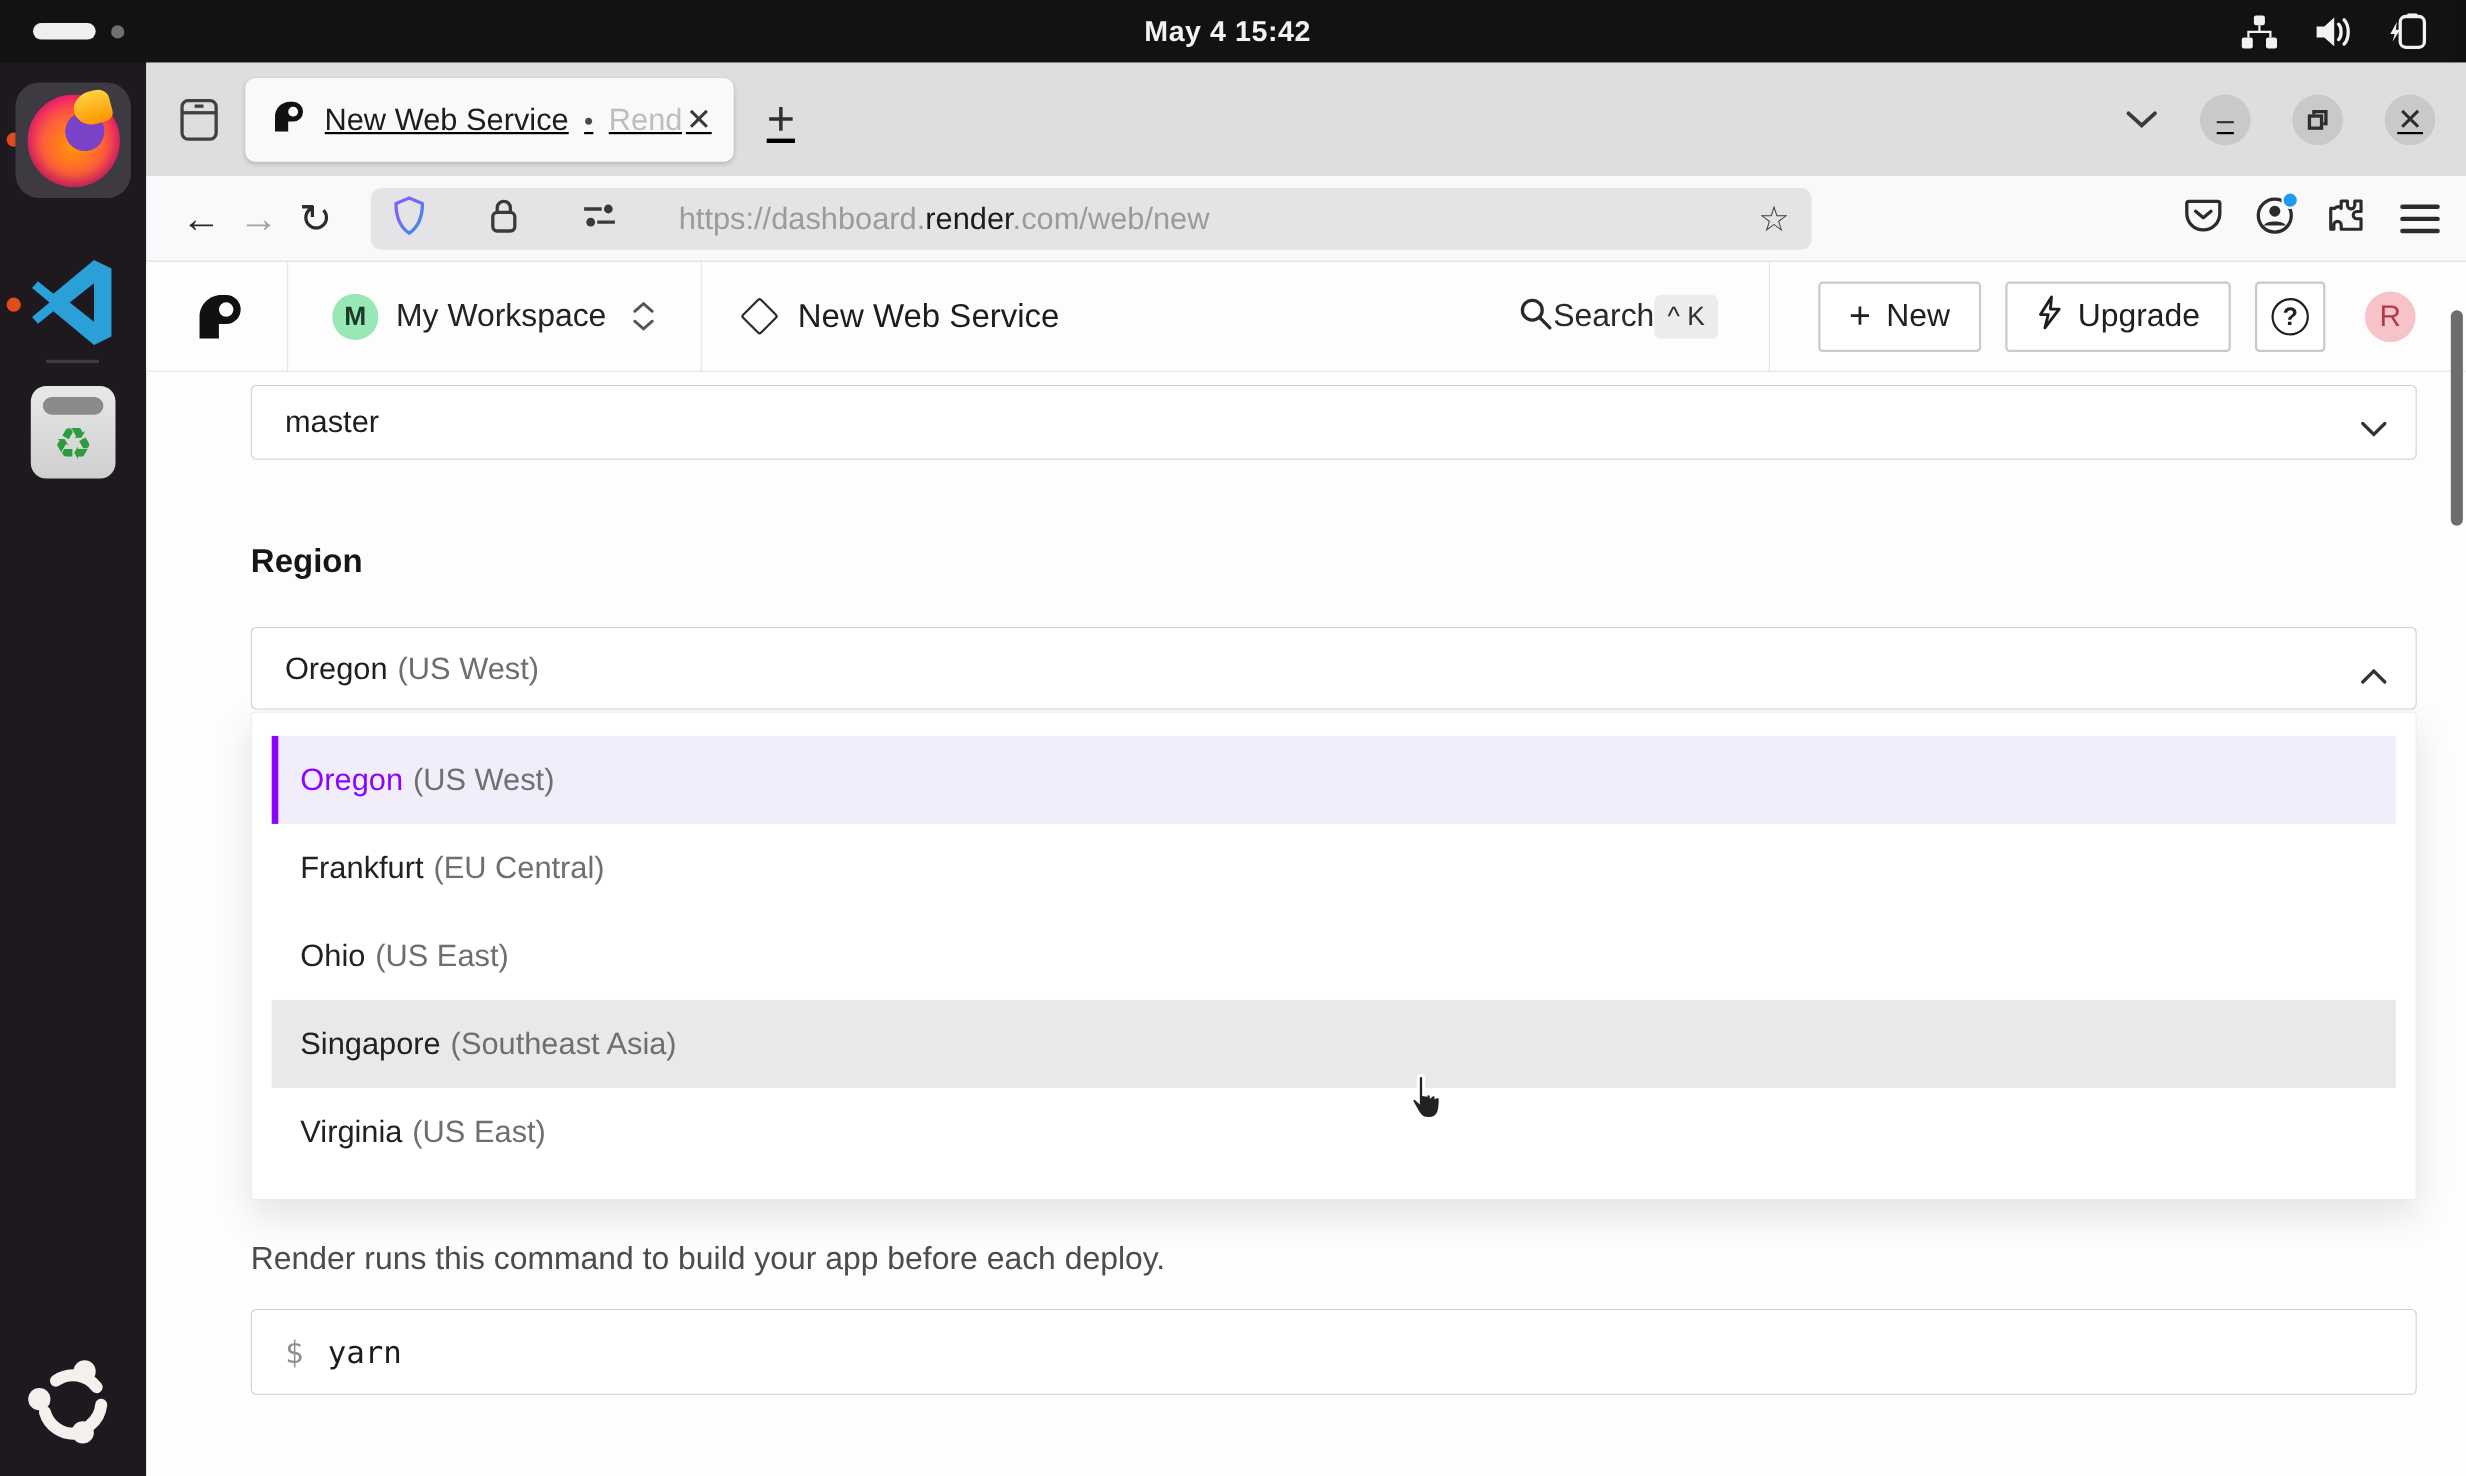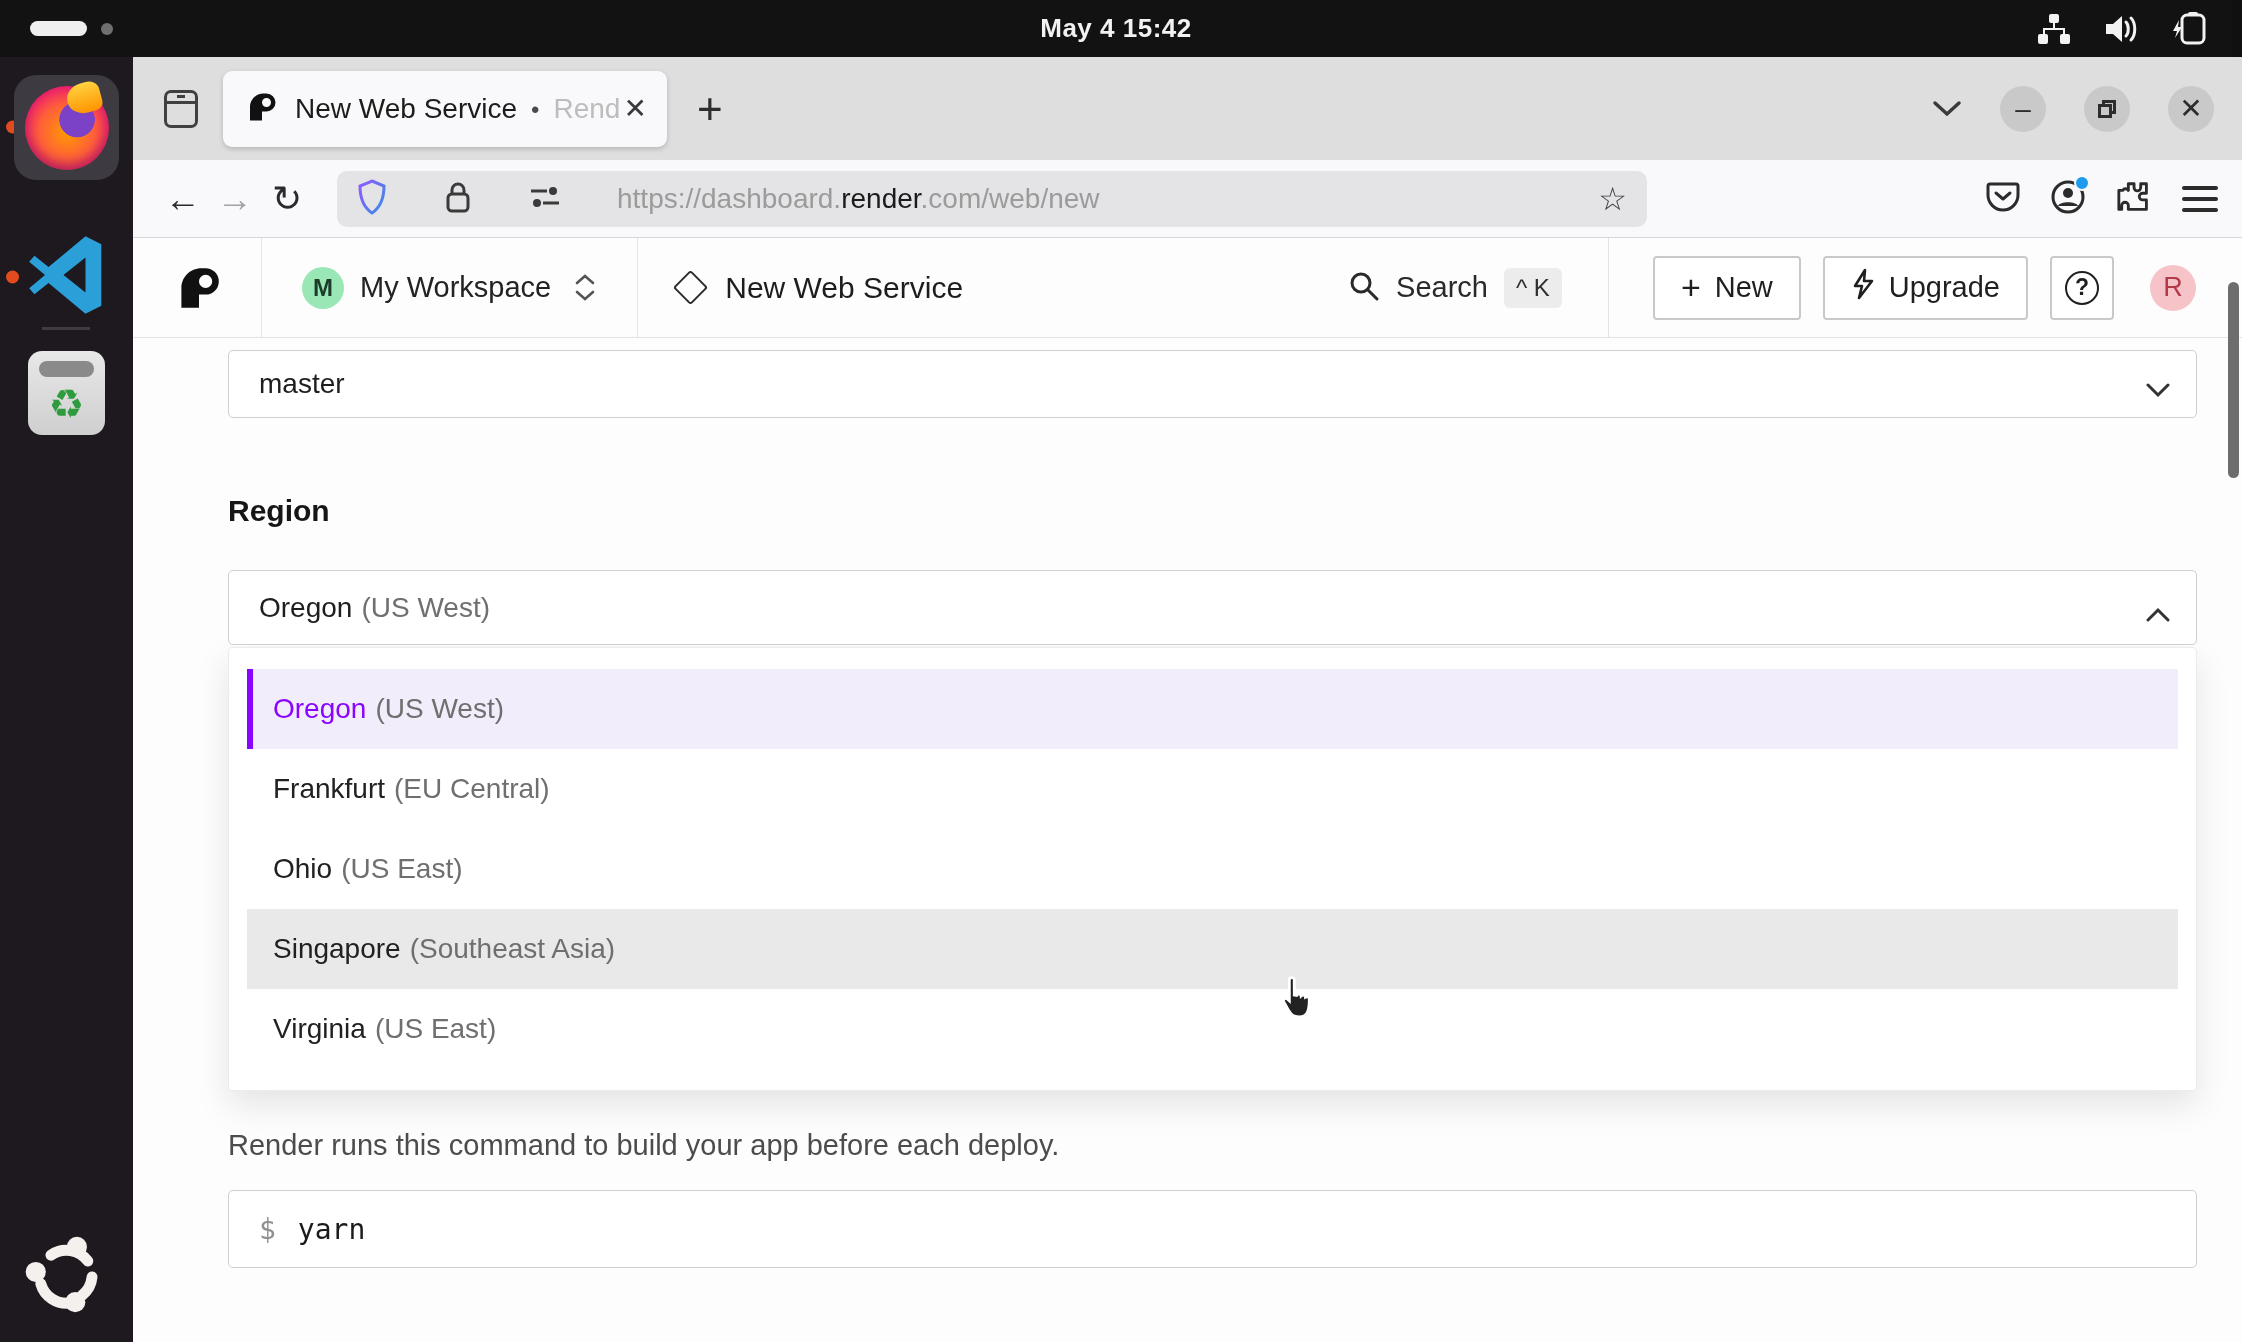--- a/index.html
+++ b/index.html
@@ -40,21 +40,21 @@
            justify-content:center; }
   .trash-lid { position:absolute; top:10px; left:11px; width:55px; height:16px; border-radius:8px;
                background:#8a8a8a; }
   .trash-glyph { margin-top:22px; font-size:40px; color:#2e9b3e; line-height:1; }
   .ubuntu { position:absolute; left:24px; top:1178px; width:84px; height:84px; }
 
   
   .window { position:absolute; left:133px; top:57px; width:2109px; height:1285px;
             display:flex; flex-direction:column; background:#fdfdfd; }
 
-  .tabbar { height:103px; background:#dedede; display:flex; align-items:center; flex:0 0 auto; }
+  .tabbar { height:103px; background:#dedede; display:flex; align-items:center; flex:0 0 auto;text-decoration:underline; }
   .libbtn { width:52px; height:52px; margin-left:22px; border-radius:8px; display:flex;
             align-items:center; justify-content:center; }
   .lib-ic { position:relative; width:34px; height:38px; border:3px solid #404040; border-radius:7px; }
   .lib-ic::before { content:""; position:absolute; left:-1px; right:-1px; top:8px; height:3px; background:#404040; }
   .lib-ic::after { content:""; position:absolute; left:10px; top:2px; width:8px; height:3px; background:#404040; }
   .tab { position:relative; margin-left:16px; width:444px; height:76px; background:#f9f9fb;
          border-radius:9px; box-shadow:0 2px 5px rgba(0,0,0,.18); display:flex; align-items:center;
          padding:0 20px 0 24px; }
   .tab-title { margin-left:18px; font-size:28px; color:#1c1c1c; white-space:nowrap; overflow:hidden; }
   .tab-dot { color:#4a4a4a; margin:0 14px; font-size:24px; }
@@ -96,21 +96,21 @@
   .hd-left { display:flex; align-items:center; gap:16px; margin:0 42px 0 40px; }
   .avatar-m { width:42px; height:42px; border-radius:50%; background:#99e7b5; color:#1c3a2a;
               display:flex; align-items:center; justify-content:center; font-size:24px; font-weight:600; }
   .wsname { font-size:29px; color:#232323; }
   .updown { display:flex; flex-direction:column; gap:5px; margin-left:8px; }
   .title-group { display:flex; align-items:center; gap:22px; margin-left:40px; }
   .diamond { width:25px; height:25px; border:2.5px solid #2b2b2b; transform:rotate(45deg);
              border-radius:3px; }
   .page-title { font-size:30px; color:#1d1d1d; font-weight:500; }
   .spacer { flex:1; }
-  .search-group { display:flex; align-items:center; gap:16px; margin-right:46px;text-align:right; }
+  .search-group { display:flex; align-items:center; margin-right:46px;text-align:right; }
   .search-label { font-size:29px; color:#2a2a2a; }
   .kbd { background:#ececec; border-radius:6px; padding:6px 12px; font-size:24px; color:#2e2e2e; }
   .hd-btn { display:flex; align-items:center; gap:14px; border:2px solid #c9c9c9; border-radius:4px;
             height:64px; padding:0 26px; font-size:29px; color:#1f1f1f; background:#fff; }
   .hd-btns { display:flex; align-items:center; gap:22px; margin-left:44px; }
   .help-btn { width:64px; justify-content:center; padding:0; }
   .help-circ { width:34px; height:34px; border:2.5px solid #1f1f1f; border-radius:50%; display:flex;
                align-items:center; justify-content:center; font-size:23px; font-weight:600; color:#1f1f1f; }
   .avatar-r { width:46px; height:46px; border-radius:50%; background:#f6c4c8; color:#b23a48;
               display:flex; align-items:center; justify-content:center; font-size:27px; margin-left:14px; }

